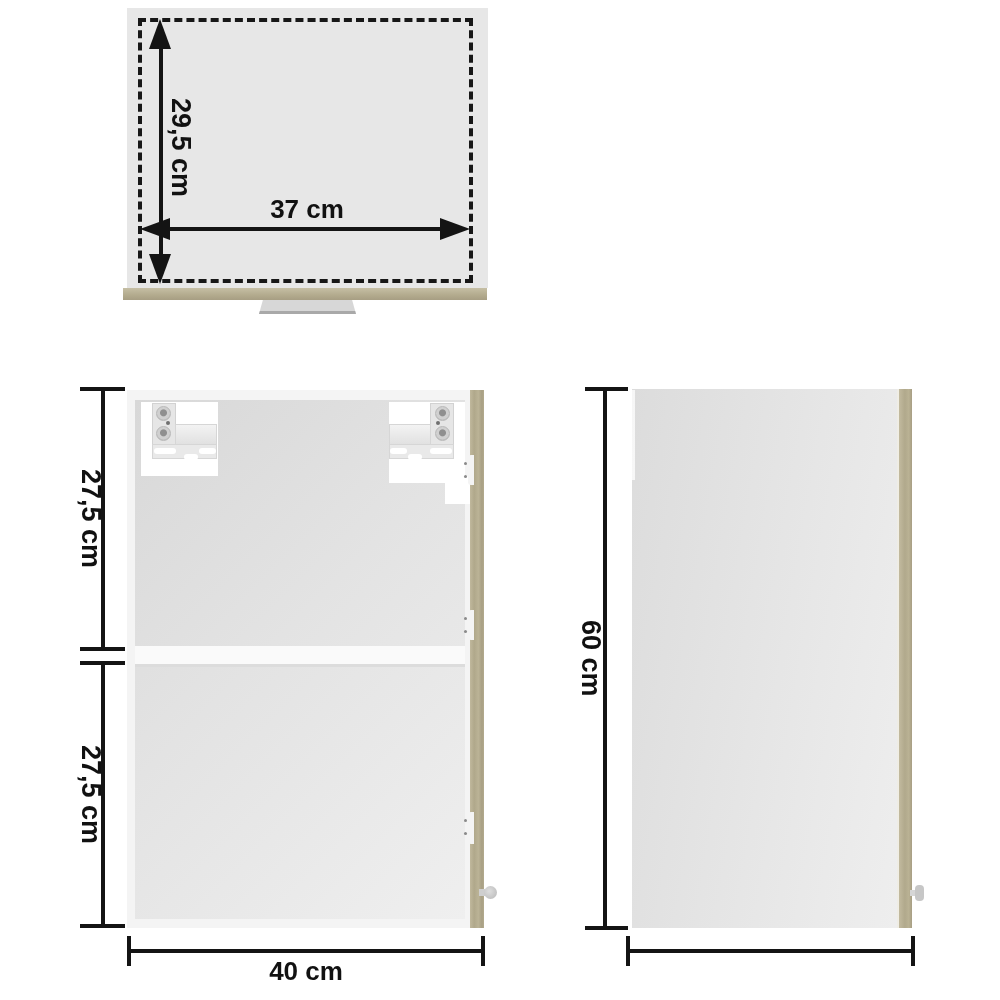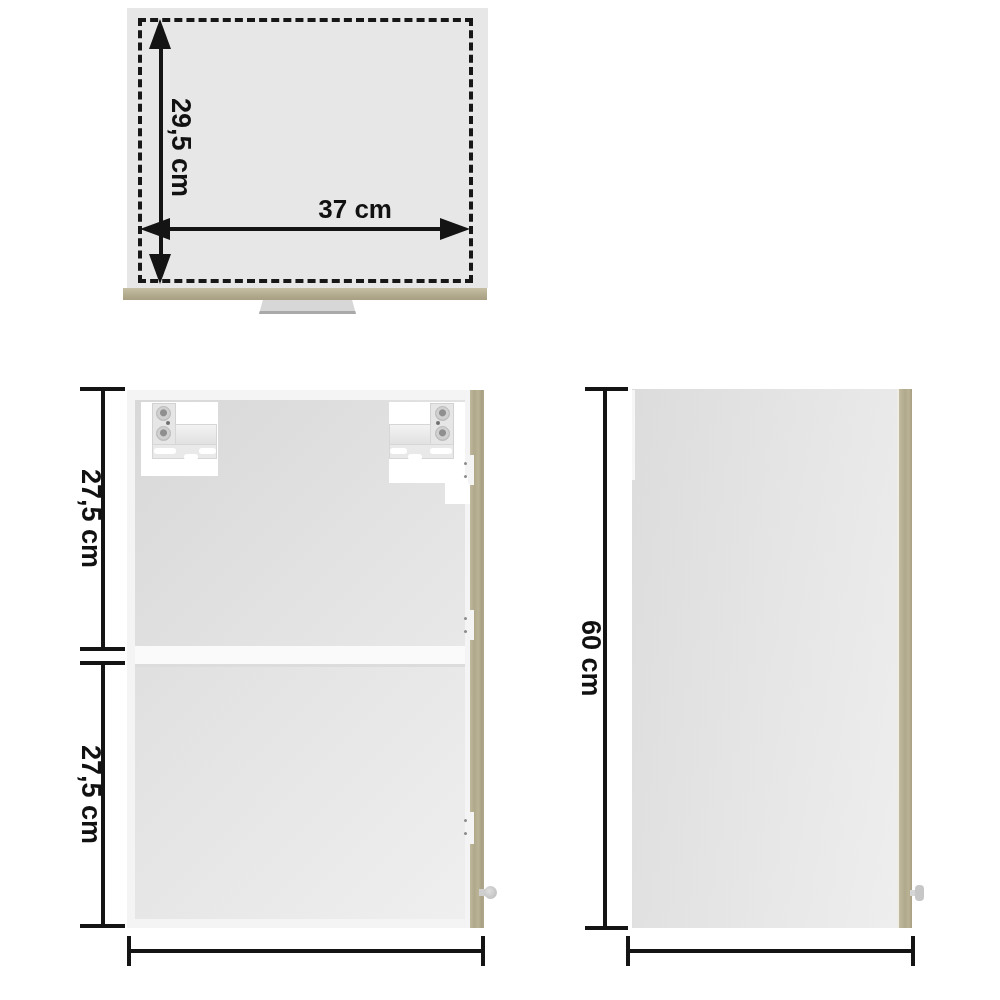--- a/index.html
+++ b/index.html
@@ -18,21 +18,21 @@
   .tickH { height:4px; }
   .tickV { width:4px; }
 
   .arrowUp, .arrowDown, .arrowLeft, .arrowRight { position:absolute; width:0; height:0; }
   .arrowUp    { border-left:11px solid transparent; border-right:11px solid transparent; border-bottom:30px solid #141414; }
   .arrowDown  { border-left:11px solid transparent; border-right:11px solid transparent; border-top:30px solid #141414; }
   .arrowLeft  { border-top:11px solid transparent; border-bottom:11px solid transparent; border-right:30px solid #141414; }
   .arrowRight { border-top:11px solid transparent; border-bottom:11px solid transparent; border-left:30px solid #141414; }
 
   .label { position:absolute; font-weight:700; font-size:27px; white-space:nowrap; color:#111; }
-  .labelH { text-align:right; width:170px; font-size:26px; }
+  .labelH { text-align:center; width:170px; font-size:26px; }
   .labelV { transform-origin:0 0; transform:rotate(90deg); }
 
   
   .topPanel { left:127px; top:8px; width:361px; height:280px; background:#e7e7e7; }
   .dashedRect { left:138px; top:18px; width:335px; height:265px; border:4px dashed #171717; background:transparent; }
   .woodTop { left:123px; top:288px; width:364px; height:12px;
              background:linear-gradient(180deg,#c6bfa5 0%,#b4ac8f 55%,#a79e83 100%); }
   .handleTop { left:259px; top:300px; width:97px; height:14px;
                background:#d7d7d7; border-bottom:3px solid #a9a9a9;
                clip-path:polygon(4% 0,96% 0,100% 100%,0 100%); }
@@ -150,20 +150,21 @@
   <div class="label labelV" style="left:106px; top:469px;">27,5 cm</div>
 
   <div class="dim lineV" style="left:101px; top:662px; height:266px;"></div>
   <div class="dim tickH" style="left:80px; top:661px; width:45px;"></div>
   <div class="dim tickH" style="left:80px; top:924px; width:45px;"></div>
   <div class="label labelV" style="left:106px; top:745px;">27,5 cm</div>
 
   <div class="dim lineH" style="left:127px; top:949px; width:358px;"></div>
   <div class="dim tickV" style="left:127px; top:936px; height:30px;"></div>
   <div class="dim tickV" style="left:481px; top:936px; height:30px;"></div>
+  <div class="label labelH" style="left:221px; top:956px;">40 cm</div>
 
   <div class="abs sidePanel"></div>
   <div class="abs sideNotch"></div>
   <div class="abs woodSide"></div>
   <div class="abs knobSStem"></div>
   <div class="abs knobSCap"></div>
 
   <div class="dim lineV" style="left:603px; top:388px; height:542px;"></div>
   <div class="dim tickH" style="left:585px; top:387px; width:43px;"></div>
   <div class="dim tickH" style="left:585px; top:926px; width:43px;"></div>

